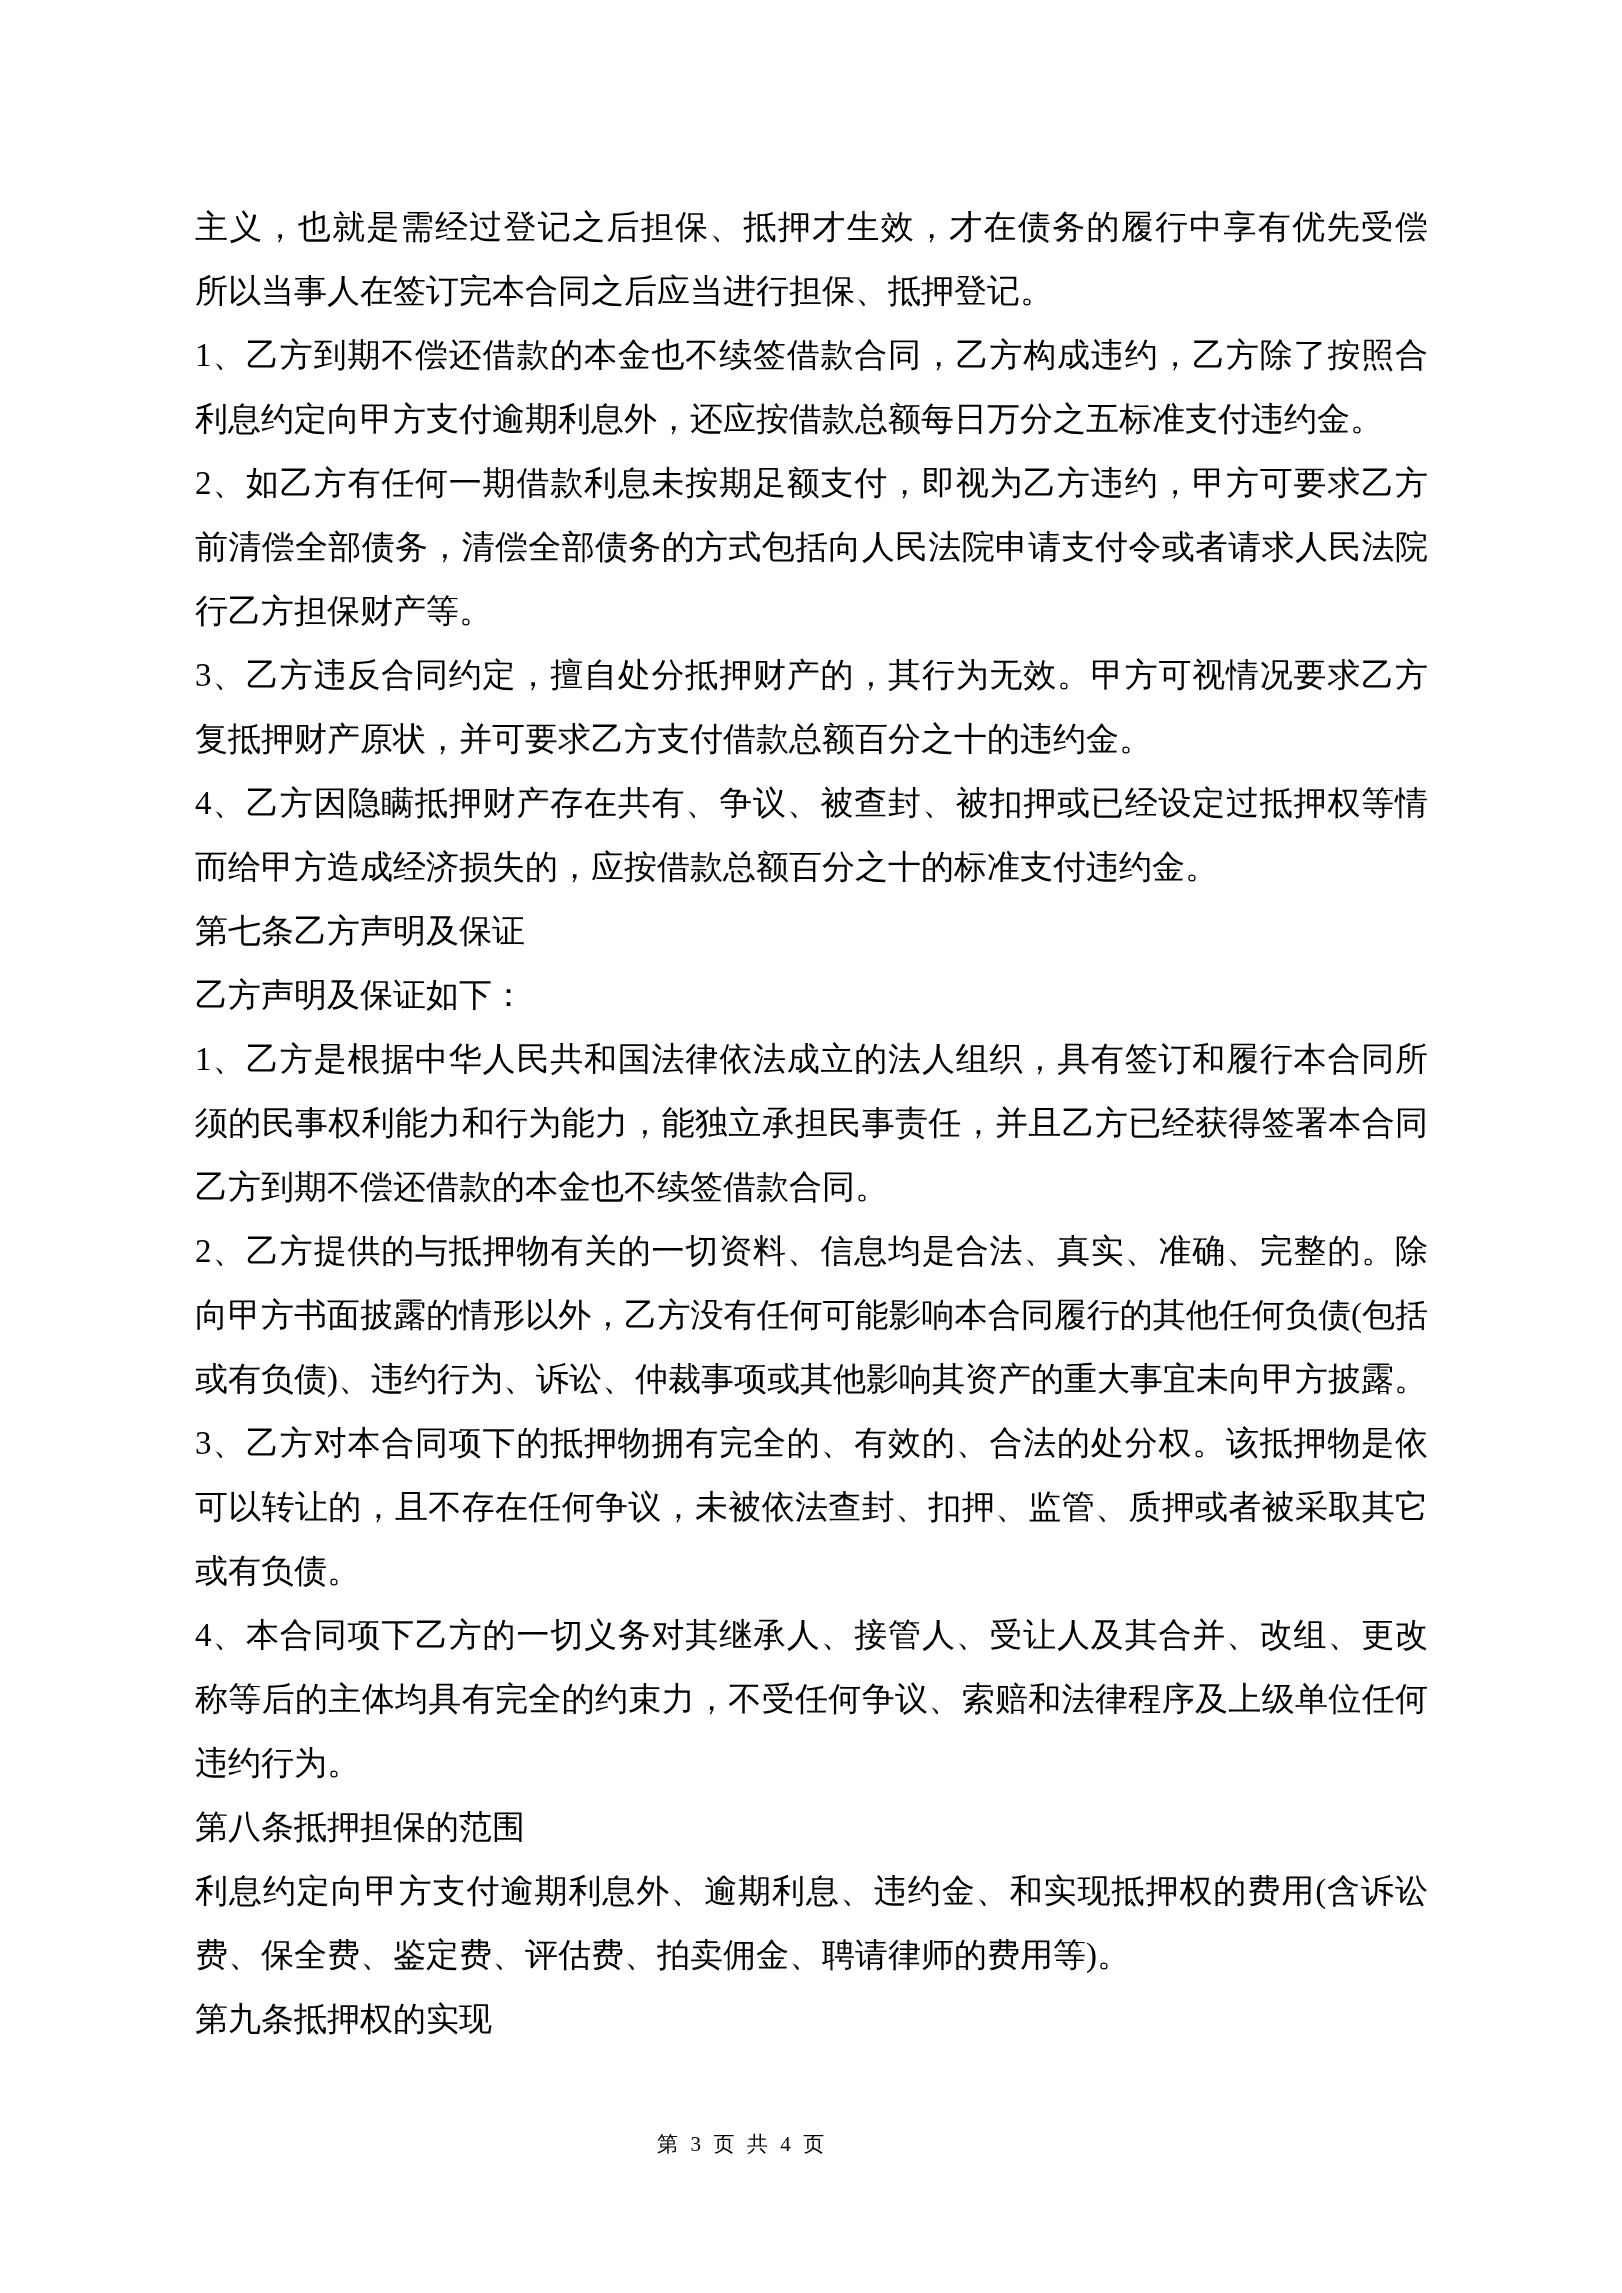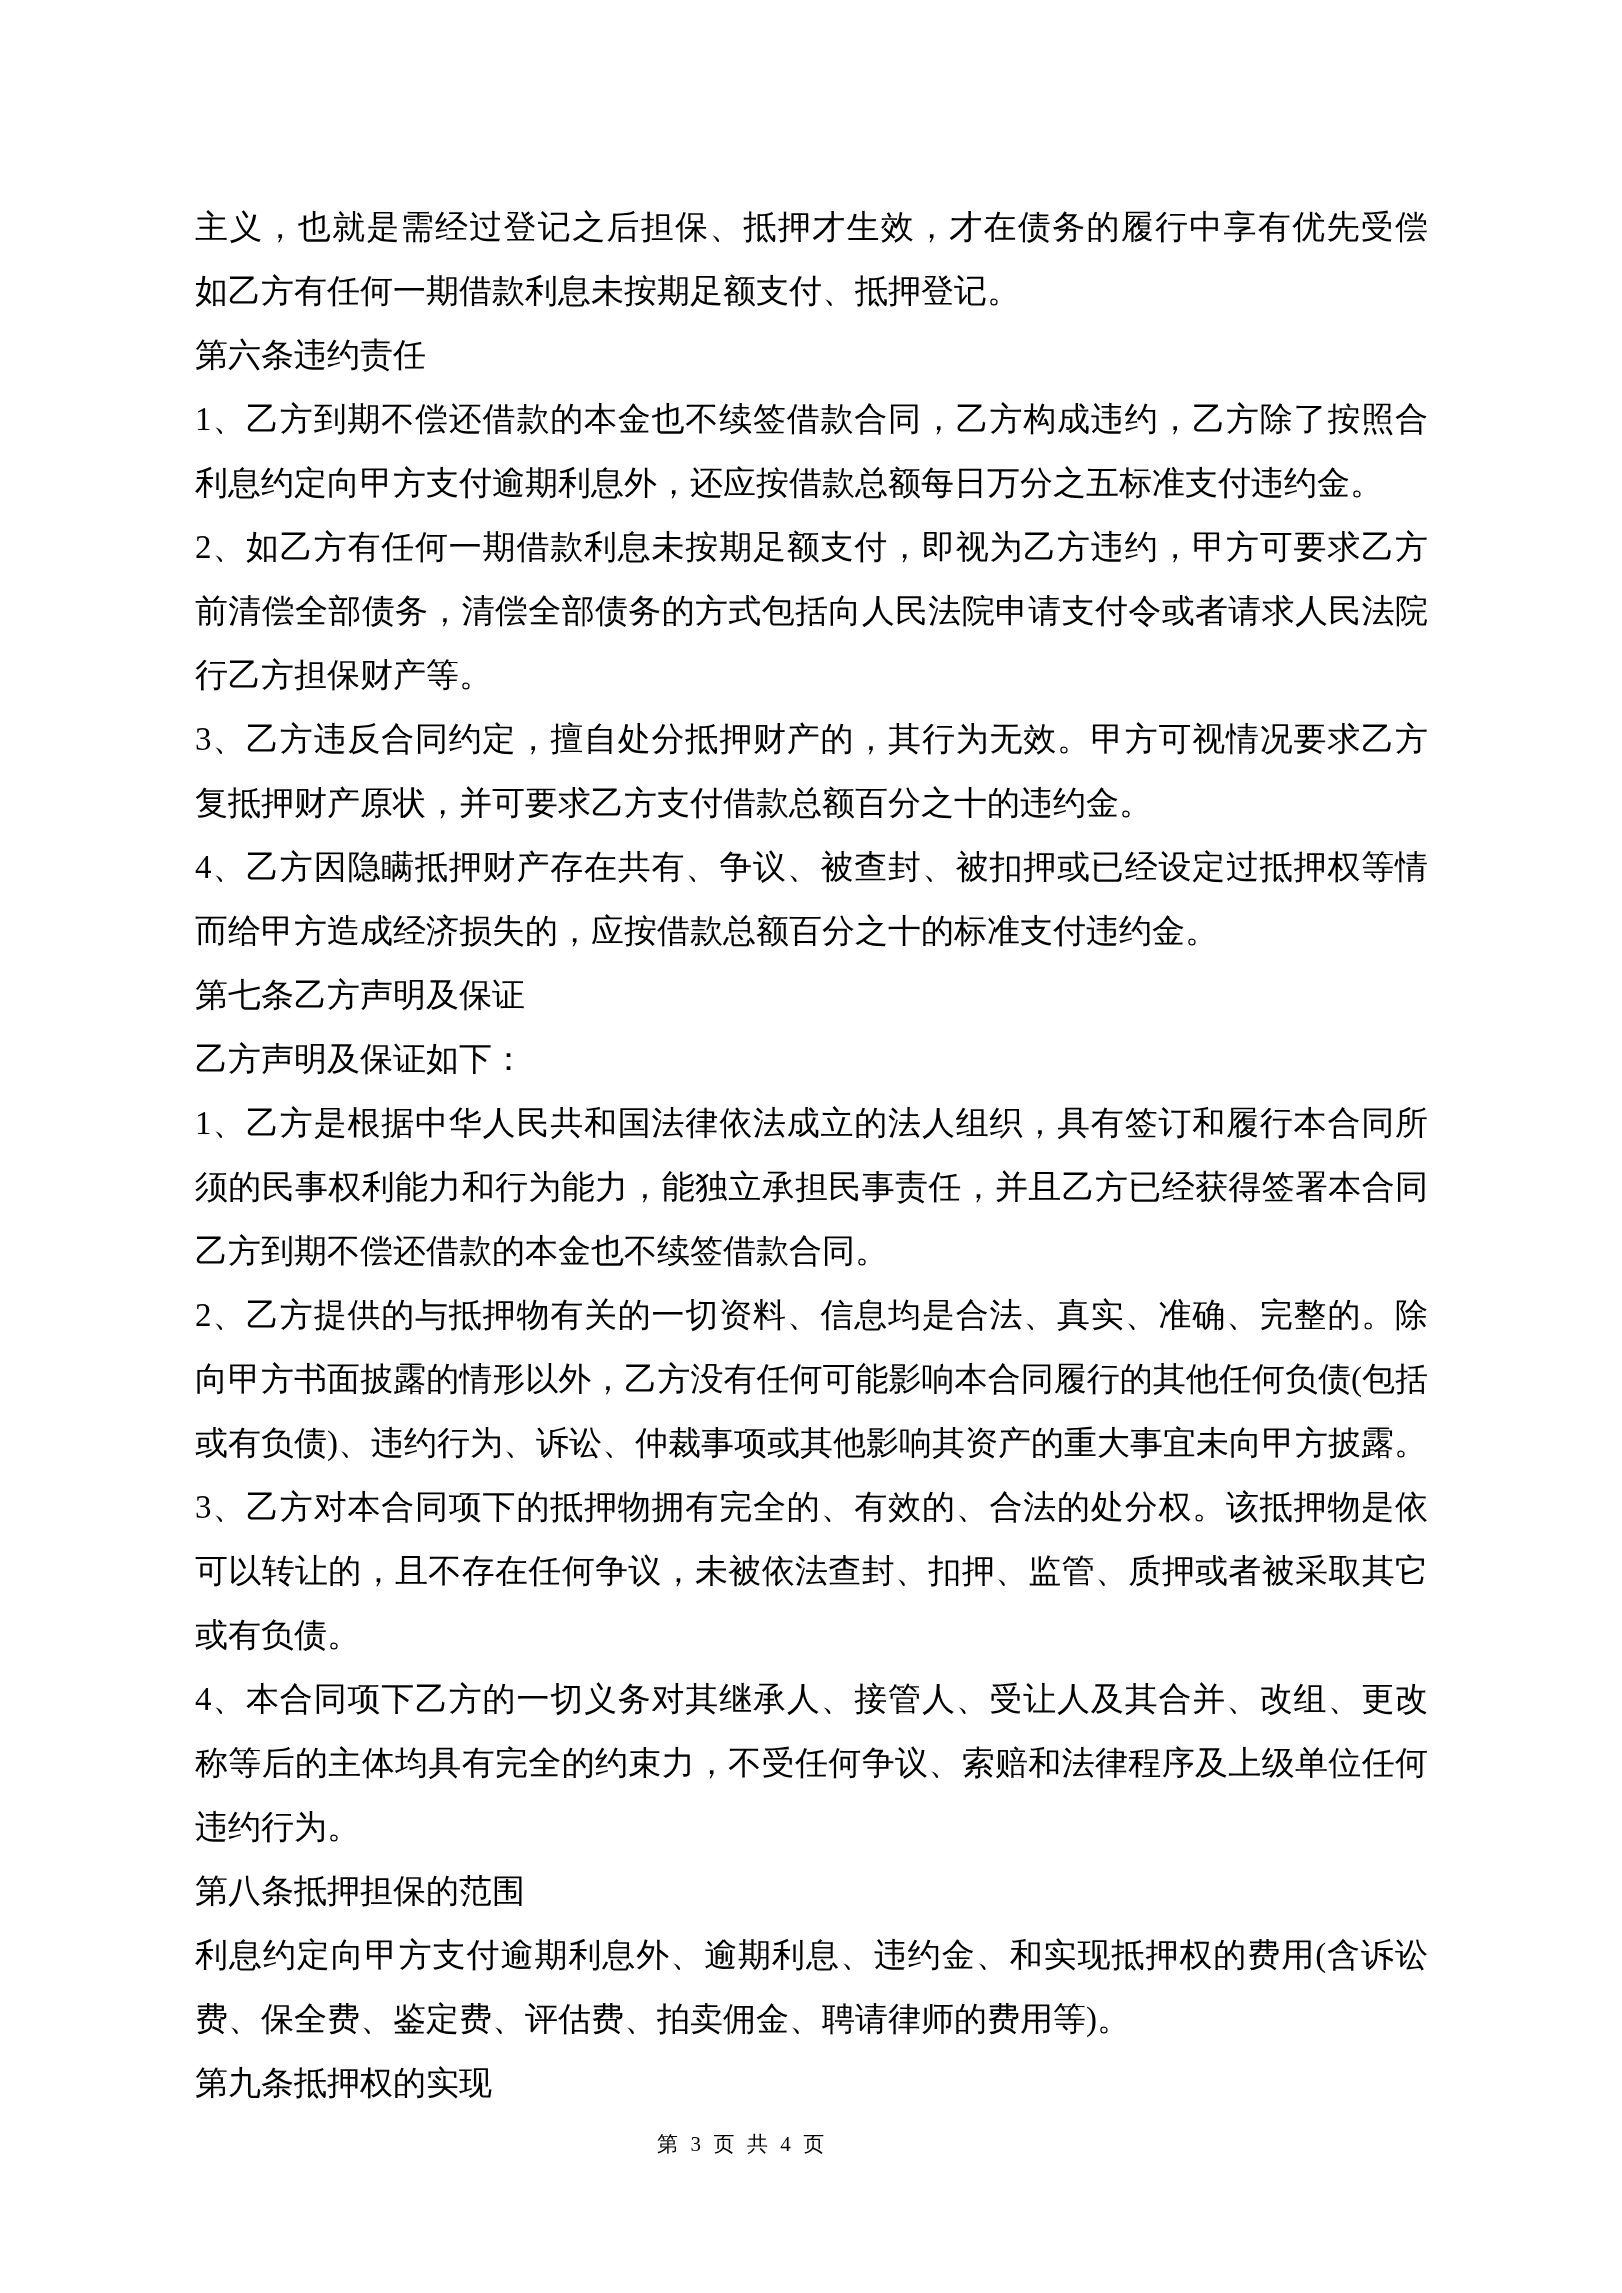--- a/index.html
+++ b/index.html
@@ -53,22 +53,21 @@
     letter-spacing: 3.6px;
     color: #000000;
   }
 </style>
 </head>
 <body>
 
 <div class="page">
   <div class="text-block" id="text-block">
       <div class="line fill">主义，也就是需经过登记之后担保、抵押才生效，才在债务的履行中享有优先受偿权，</div>
-      <div class="line">如乙方有任何一期借款利息未按期足额支付、抵押登记。</div>
-      <div class="line">第六条违约责任</div>
+      <div class="line">所以当事人在签订完本合同之后应当进行担保、抵押登记。</div>
       <div class="line fill">1、乙方到期不偿还借款的本金也不续签借款合同，乙方构成违约，乙方除了按照合同</div>
       <div class="line">利息约定向甲方支付逾期利息外，还应按借款总额每日万分之五标准支付违约金。</div>
       <div class="line fill">2、如乙方有任何一期借款利息未按期足额支付，即视为乙方违约，甲方可要求乙方提</div>
       <div class="line fill">前清偿全部债务，清偿全部债务的方式包括向人民法院申请支付令或者请求人民法院执</div>
       <div class="line">行乙方担保财产等。</div>
       <div class="line fill">3、乙方违反合同约定，擅自处分抵押财产的，其行为无效。甲方可视情况要求乙方恢</div>
       <div class="line">复抵押财产原状，并可要求乙方支付借款总额百分之十的违约金。</div>
       <div class="line fill">4、乙方因隐瞒抵押财产存在共有、争议、被查封、被扣押或已经设定过抵押权等情况，</div>
       <div class="line">而给甲方造成经济损失的，应按借款总额百分之十的标准支付违约金。</div>
       <div class="line">第七条乙方声明及保证</div>

